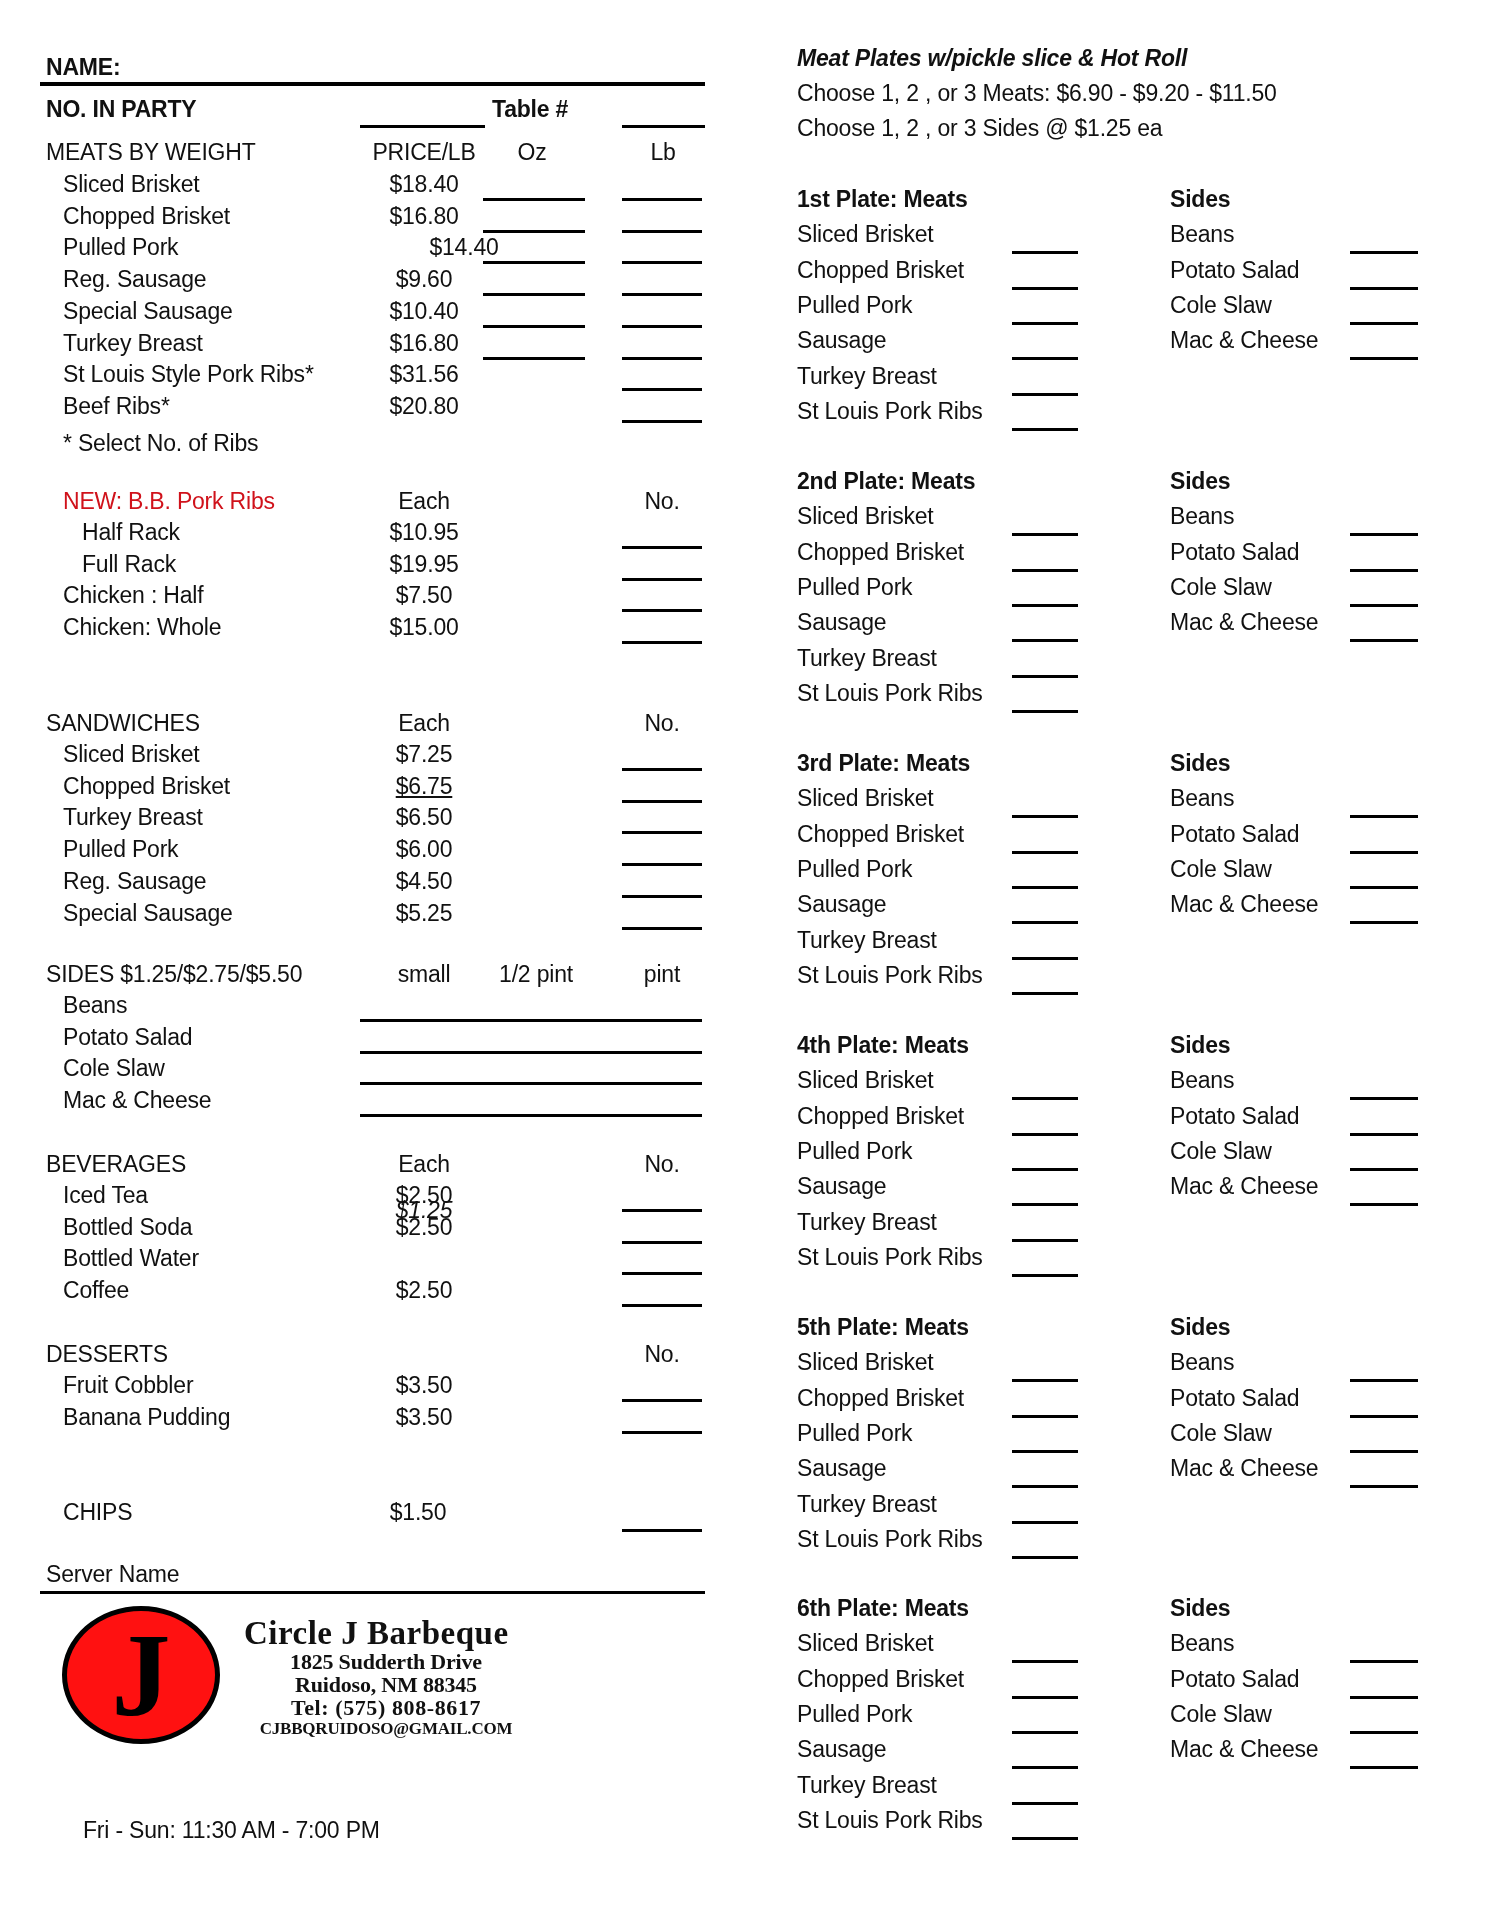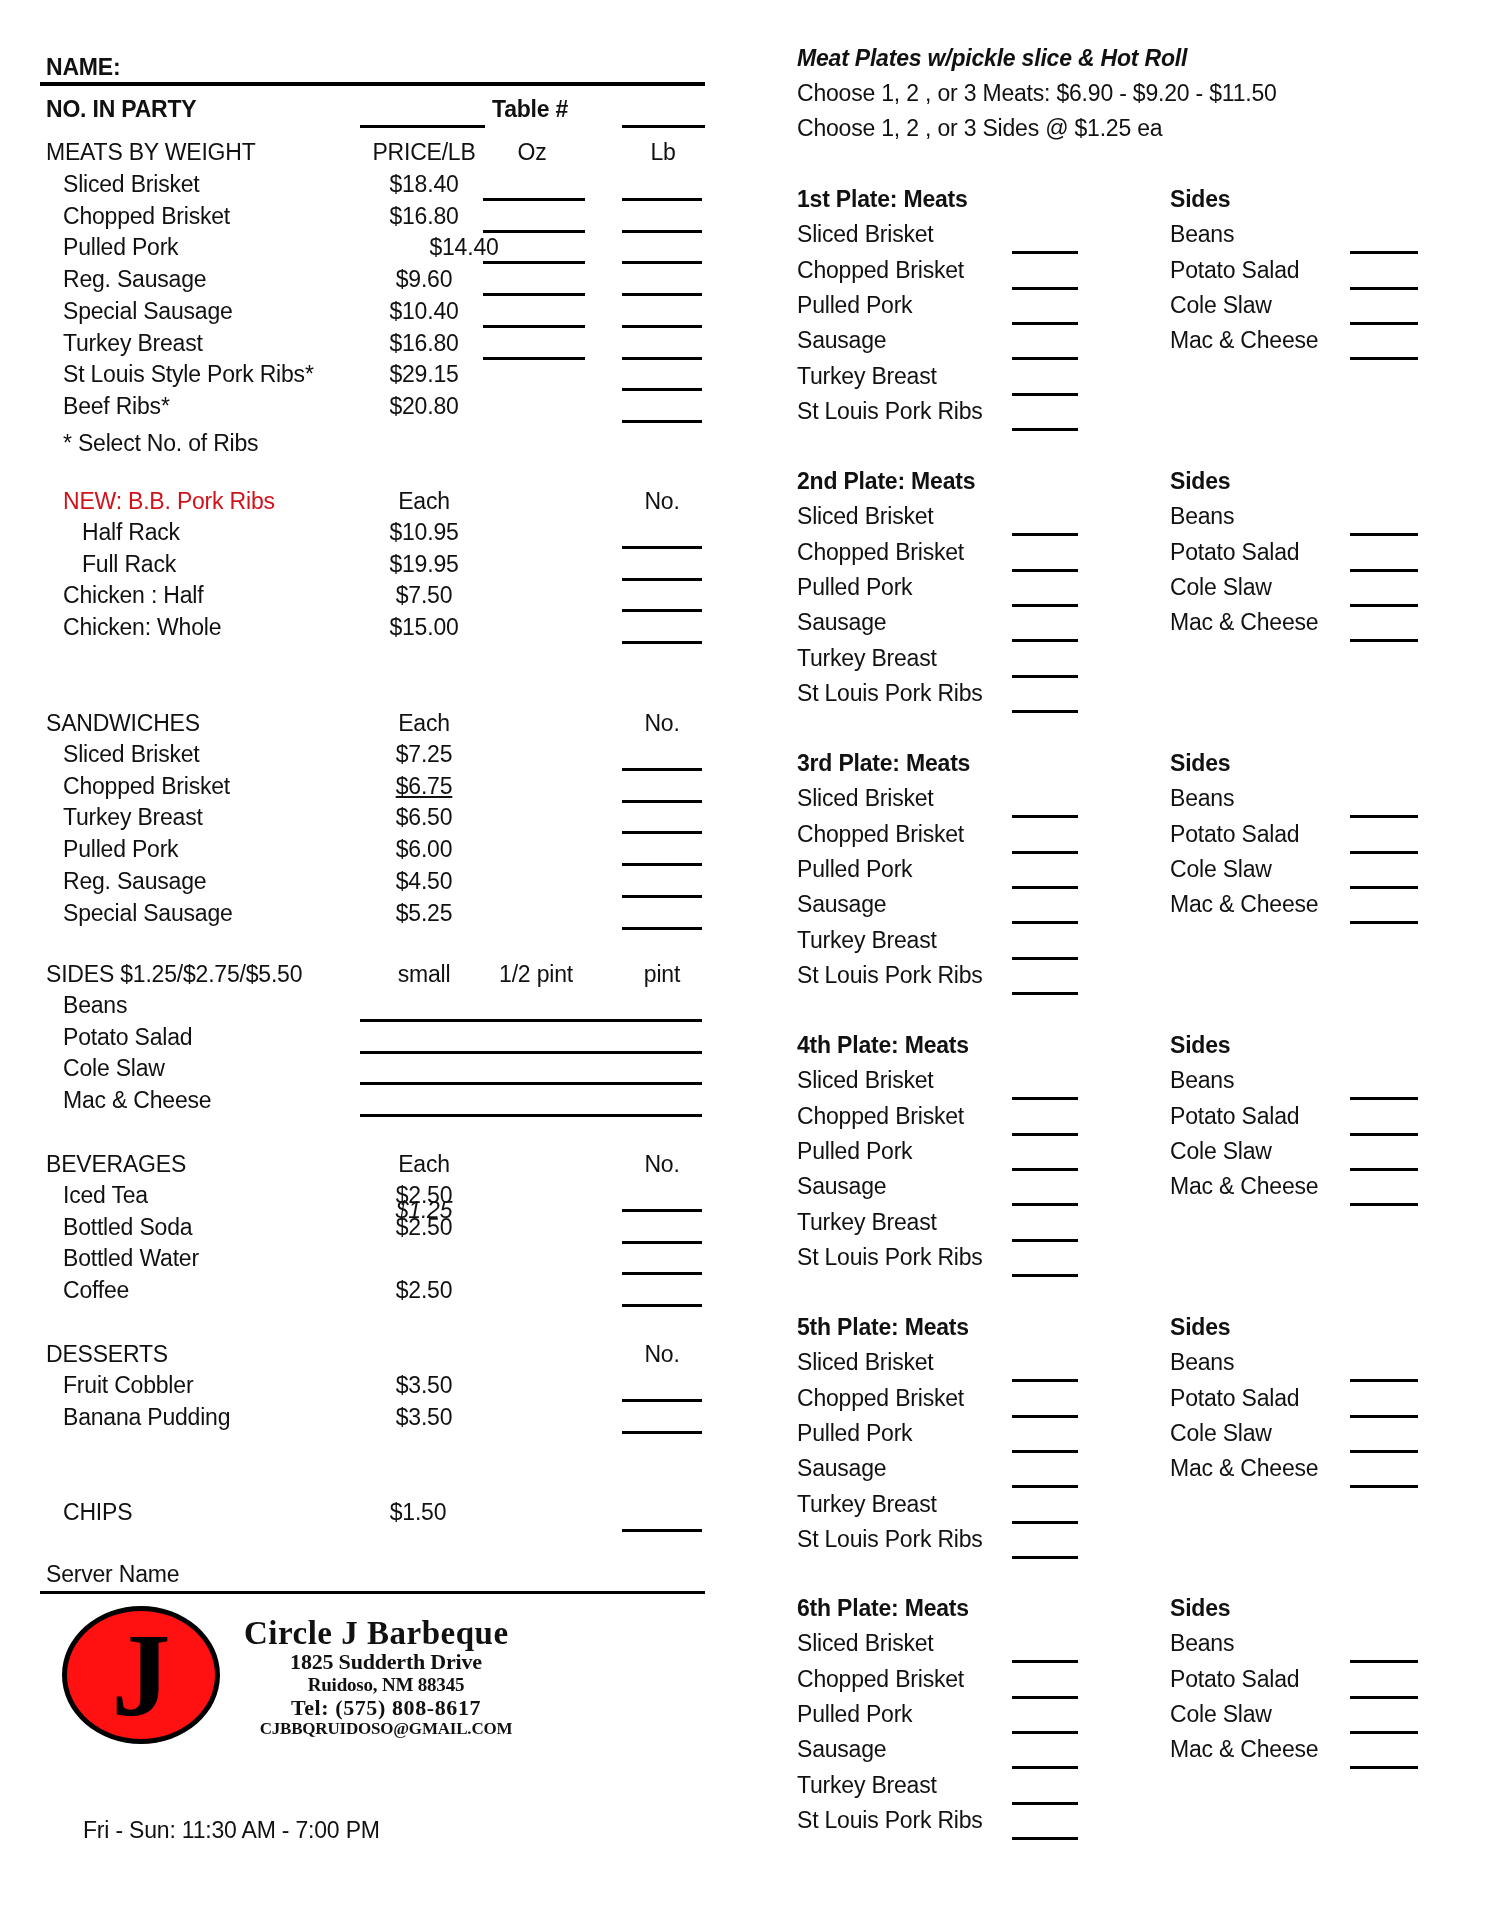--- a/index.html
+++ b/index.html
@@ -76,21 +76,21 @@
   <div class="ln field" style="left:622px;top:1529px;width:80px;"></div>
 
   <div class="t" style="left:46px;top:1561px;">Server Name</div>
   <div class="ln field" style="left:40px;top:1591px;width:665px;"></div>
 
   <div class="logo" style="background: rgb(255, 17, 17);">
     <div class="logo-j">J</div>
   </div>
   <div class="t serif" style="left:244px;top:1615px;font-size:33px;line-height:36px;letter-spacing:0.5px;">Circle J Barbeque</div>
   <div class="t serif c" style="left:386px;top:1650px;font-size:22px;line-height:24px;">1825 Sudderth Drive</div>
-  <div class="t serif c" style="left:386px;top:1673px;font-size:19px;line-height:24px;">Ruidoso, NM 88345</div>
+  <div class="t serif c" style="left:386px;top:1673px;font-size:22px;line-height:24px;">Ruidoso, NM 88345</div>
   <div class="t serif c" style="left:386px;top:1696px;font-size:22px;line-height:24px;letter-spacing:0.6px;">Tel: (575) 808-8617</div>
   <div class="t serif c" style="left:386px;top:1719px;font-size:17px;line-height:20px;">CJBBQRUIDOSO@GMAIL.COM</div>
   <div class="t" style="left:83px;top:1817px;">Fri - Sun: 11:30 AM - 7:00 PM</div>
 
   <div class="t ital" style="left:797px;top:45px;">Meat Plates w/pickle slice &amp; Hot Roll</div>
   <div class="t" style="left:797px;top:80px;">Choose 1, 2 , or 3 Meats: $6.90 - $9.20 - $11.50</div>
   <div class="t" style="left:797px;top:115px;">Choose 1, 2 , or 3 Sides @ $1.25 ea</div>
 
   <div id="plates"></div>
 
@@ -112,21 +112,21 @@
     <div class="ln field" style="left:622px;top:293.1px;width:80px;"></div>
     <div class="t" style="left:63px;top:297.8px;">Special Sausage</div>
     <div class="t c" style="left:424px;top:297.8px;">$10.40</div>
     <div class="ln field" style="left:483px;top:324.8px;width:102px;"></div>
     <div class="ln field" style="left:622px;top:324.8px;width:80px;"></div>
     <div class="t" style="left:63px;top:329.5px;">Turkey Breast</div>
     <div class="t c" style="left:424px;top:329.5px;">$16.80</div>
     <div class="ln field" style="left:483px;top:356.5px;width:102px;"></div>
     <div class="ln field" style="left:622px;top:356.5px;width:80px;"></div>
     <div class="t" style="left:63px;top:361.2px;">St Louis Style Pork Ribs*</div>
-    <div class="t c" style="left:424px;top:361.2px;">$29.15</div>
+    <div class="t c" style="left:424px;top:361.2px;">$31.56</div>
     <div class="ln field" style="left:622px;top:388.2px;width:80px;"></div>
     <div class="t" style="left:63px;top:392.9px;">Beef Ribs*</div>
     <div class="t c" style="left:424px;top:392.9px;">$20.80</div>
     <div class="ln field" style="left:622px;top:419.9px;width:80px;"></div>
     <div class="t" style="left:82px;top:519px;">Half Rack</div>
     <div class="t c" style="left:424px;top:519px;">$10.95</div>
     <div class="ln field" style="left:622px;top:546px;width:80px;"></div>
     <div class="t" style="left:82px;top:550.7px;">Full Rack</div>
     <div class="t c" style="left:424px;top:550.7px;">$19.95</div>
     <div class="ln field" style="left:622px;top:577.7px;width:80px;"></div>

